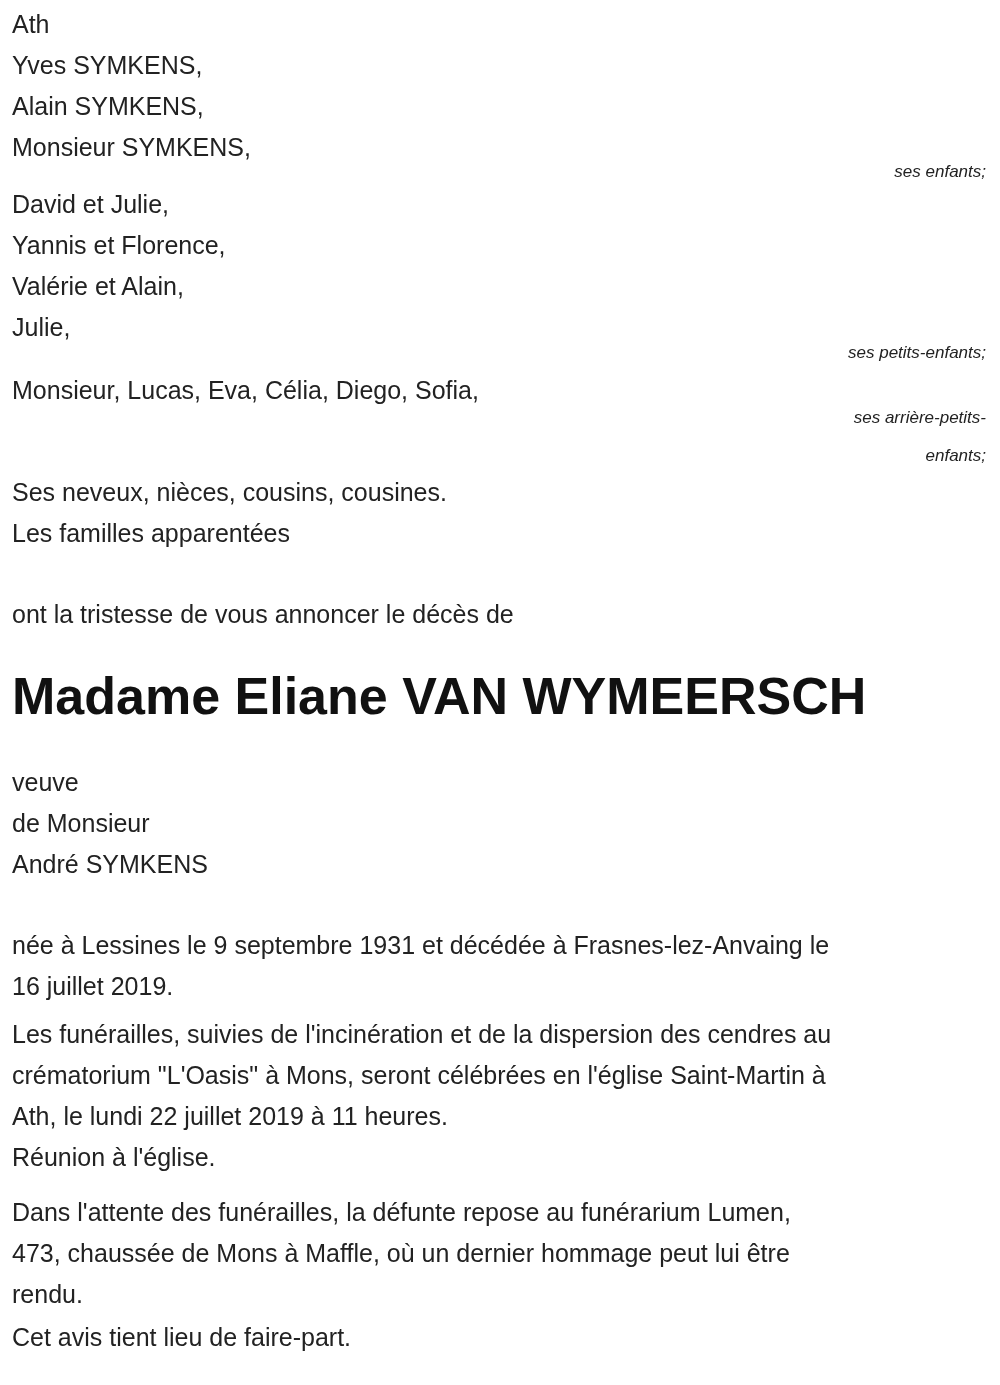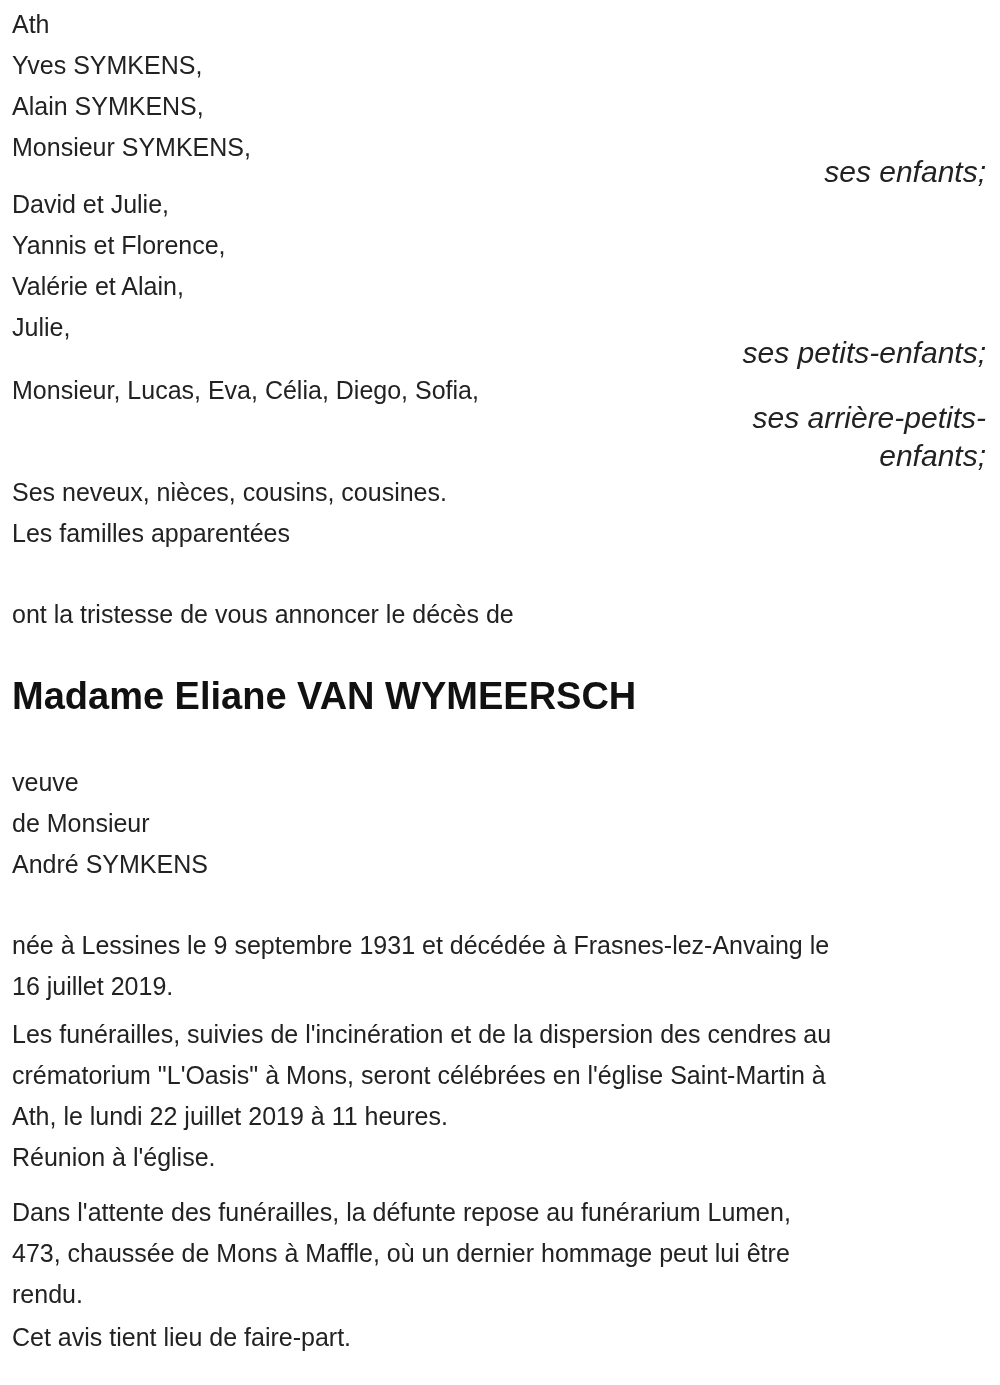--- a/index.html
+++ b/index.html
@@ -20,27 +20,27 @@
     padding: 4px 14px 0 12px;
   }
   p, h1 { margin: 0; padding: 0; }
   .line { display: block; }
   .city, .names, .body {
     font-size: 25px;
     line-height: 41px;
     font-weight: 400;
   }
   .rel {
-    font-size: 30px;
+    font-size: 17px;
     line-height: 38px;
     font-style: italic;
     text-align: right;
   }
   h1.deceased {
-    font-size: 38px;
+    font-size: 52px;
     line-height: 50px;
     font-weight: 700;
     color: #111111;
   }
   
   [data-name="children-names"]                    { }
   [data-name="children-relation-label"]           { margin-top: -15px; }
   [data-name="grandchildren-names"]               { margin-top: -7px; }
   [data-name="grandchildren-relation-label"]      { margin-top: -14px; }
   [data-name="great-grandchildren-names"]         { margin-top: -2px; }

